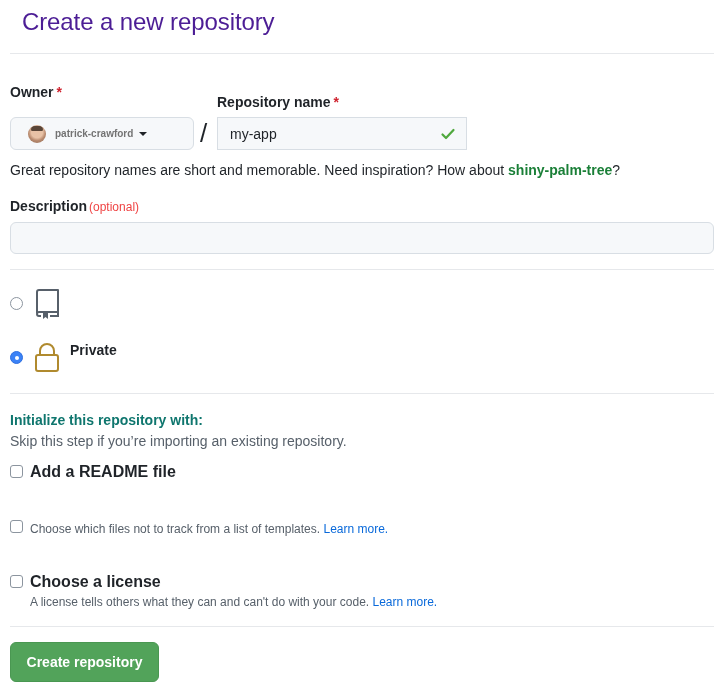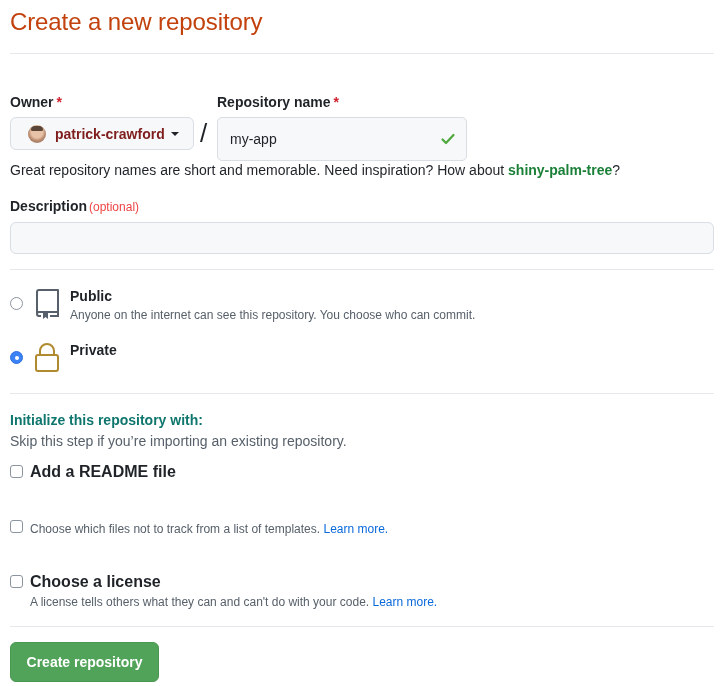--- a/index.html
+++ b/index.html
@@ -1,37 +1,37 @@
 <!DOCTYPE html>
 <html><head>
 <meta charset="utf-8">
 <style>
   * { box-sizing: border-box; margin: 0; padding: 0; }
   html, body { width: 726px; height: 686px; background: #ffffff; overflow: hidden; }
   body { font-family: "Liberation Sans", "DejaVu Sans", sans-serif; color: #1f2328; font-size: 14px; position: relative; }
 
-  .title { position: absolute; left: 10px; top: 8px; font-size: 24px; font-weight: 400; color: #c2410c; letter-spacing: -0.1px; }
+  .title { position: absolute; left: 22px; top: 8px; font-size: 24px; font-weight: 400; color: #4c1d95; letter-spacing: -0.1px; }
   .divider { position: absolute; left: 10px; right: 12px; height: 1px; background: #e6e8eb; }
 
   .label { font-size: 14px; font-weight: 700; color: #1f2328; }
   .req { color: #cf222e; margin-left: 3px; }
   .optional { font-size: 12px; font-weight: 400; color: #ef4444; margin-left: 2px; }
 
-  .owner-label { position: absolute; left: 10px; top: 94px; }
+  .owner-label { position: absolute; left: 10px; top: 84px; }
   .name-label { position: absolute; left: 217px; top: 94px; }
 
   .owner-btn { position: absolute; left: 10px; top: 117px; width: 184px; height: 33px; border: 1px solid #d8dee4; border-radius: 6px; background: #f6f8fa; display: flex; align-items: center; padding-left: 17px; cursor: pointer; }
   .avatar { width: 18px; height: 18px; border-radius: 50%; background: radial-gradient(circle at 50% 40%, #e8c2a6 0 40%, #b88a6e 60%, #8c6a55 100%); position: relative; overflow: hidden; }
   .avatar::after { content: ""; position: absolute; left: 3px; right: 3px; top: 1px; height: 5px; background: #5a4638; border-radius: 6px 6px 2px 2px; }
-  .owner-name { margin-left: 9px; font-size: 14px; font-weight: 600; color: #7f1d1d; }
+  .owner-name { margin-left: 9px; font-size: 10px; font-weight: 600; color: #737373; }
   .caret { margin-left: 6px; width: 0; height: 0; border-left: 4px solid transparent; border-right: 4px solid transparent; border-top: 4px solid #1f2328; }
 
   .slash { position: absolute; left: 200px; top: 118px; font-size: 26px; color: #1f2328; font-weight: 400; }
 
-  .name-input { position: absolute; left: 217px; top: 117px; width: 250px; height: 44px; border: 1px solid #d8dee4; border-radius: 5px; background: #f6f8fa; display: flex; align-items: center; padding-left: 12px; padding-right: 10px; }
+  .name-input { position: absolute; left: 217px; top: 117px; width: 250px; height: 33px; border: 1px solid #d8dee4; border-radius: 0; background: #f6f8fa; display: flex; align-items: center; padding-left: 12px; padding-right: 10px; }
   .name-value { flex: 1; font-size: 14px; color: #1f2328; }
   .check-icon { width: 16px; height: 16px; }
 
   .hint { position: absolute; left: 10px; top: 162px; font-size: 14px; color: #1f2328; }
   .suggest { color: #1a7f37; font-weight: 700; cursor: pointer; }
 
   .desc-label { position: absolute; left: 10px; top: 198px; }
   .desc-input { position: absolute; left: 10px; top: 222px; width: 704px; height: 32px; border: 1px solid #d8dee4; border-radius: 6px; background: #f6f8fa; }
 
   .vis-row { position: absolute; left: 10px; display: flex; align-items: flex-start; }
@@ -96,24 +96,20 @@
 
 <div class="divider" style="top:269px"></div>
 
 <div class="vis-row" style="top:287px">
   <span class="radio"></span>
   <svg class="vis-icon" viewBox="0 0 28 32">
     <path d="M4 26 V5 a2 2 0 0 1 2-2 H25 V25 H6 a2 2 0 0 0 -2 2 a2 2 0 0 0 2 2 H8" fill="none" stroke="#57606a" stroke-width="2" stroke-linejoin="round"></path>
     <path d="M17 29 H25 V25" fill="none" stroke="#57606a" stroke-width="2"></path>
     <path d="M10 25 V32 L12.5 30 L15 32 V25 Z" fill="#57606a"></path>
   </svg>
-  <div class="vis-text">
-    <div class="vis-title">Public</div>
-    <div class="vis-desc">Anyone on the internet can see this repository. You choose who can commit.</div>
-  </div>
 </div>
 
 <div class="vis-row" style="top:341px">
   <span class="radio checked"></span>
   <svg class="vis-icon" viewBox="0 0 28 32">
     <path d="M7 14 V10 a7 7 0 0 1 14 0 V14" fill="none" stroke="#b08a2e" stroke-width="2"></path>
     <rect x="3" y="14" width="22" height="16" rx="2" fill="none" stroke="#b08a2e" stroke-width="2"></rect>
   </svg>
   <div class="vis-text">
     <div class="vis-title">Private</div>

